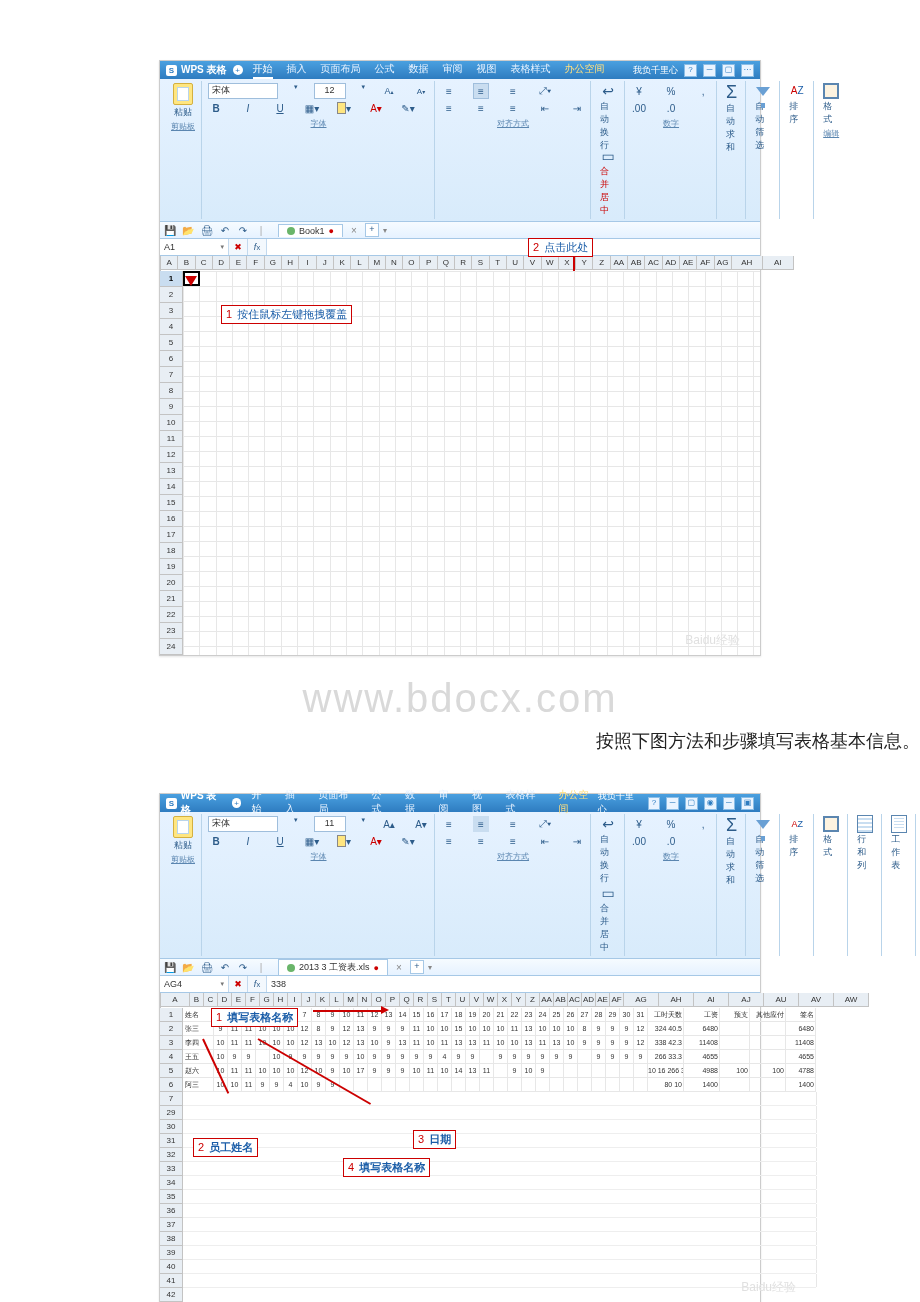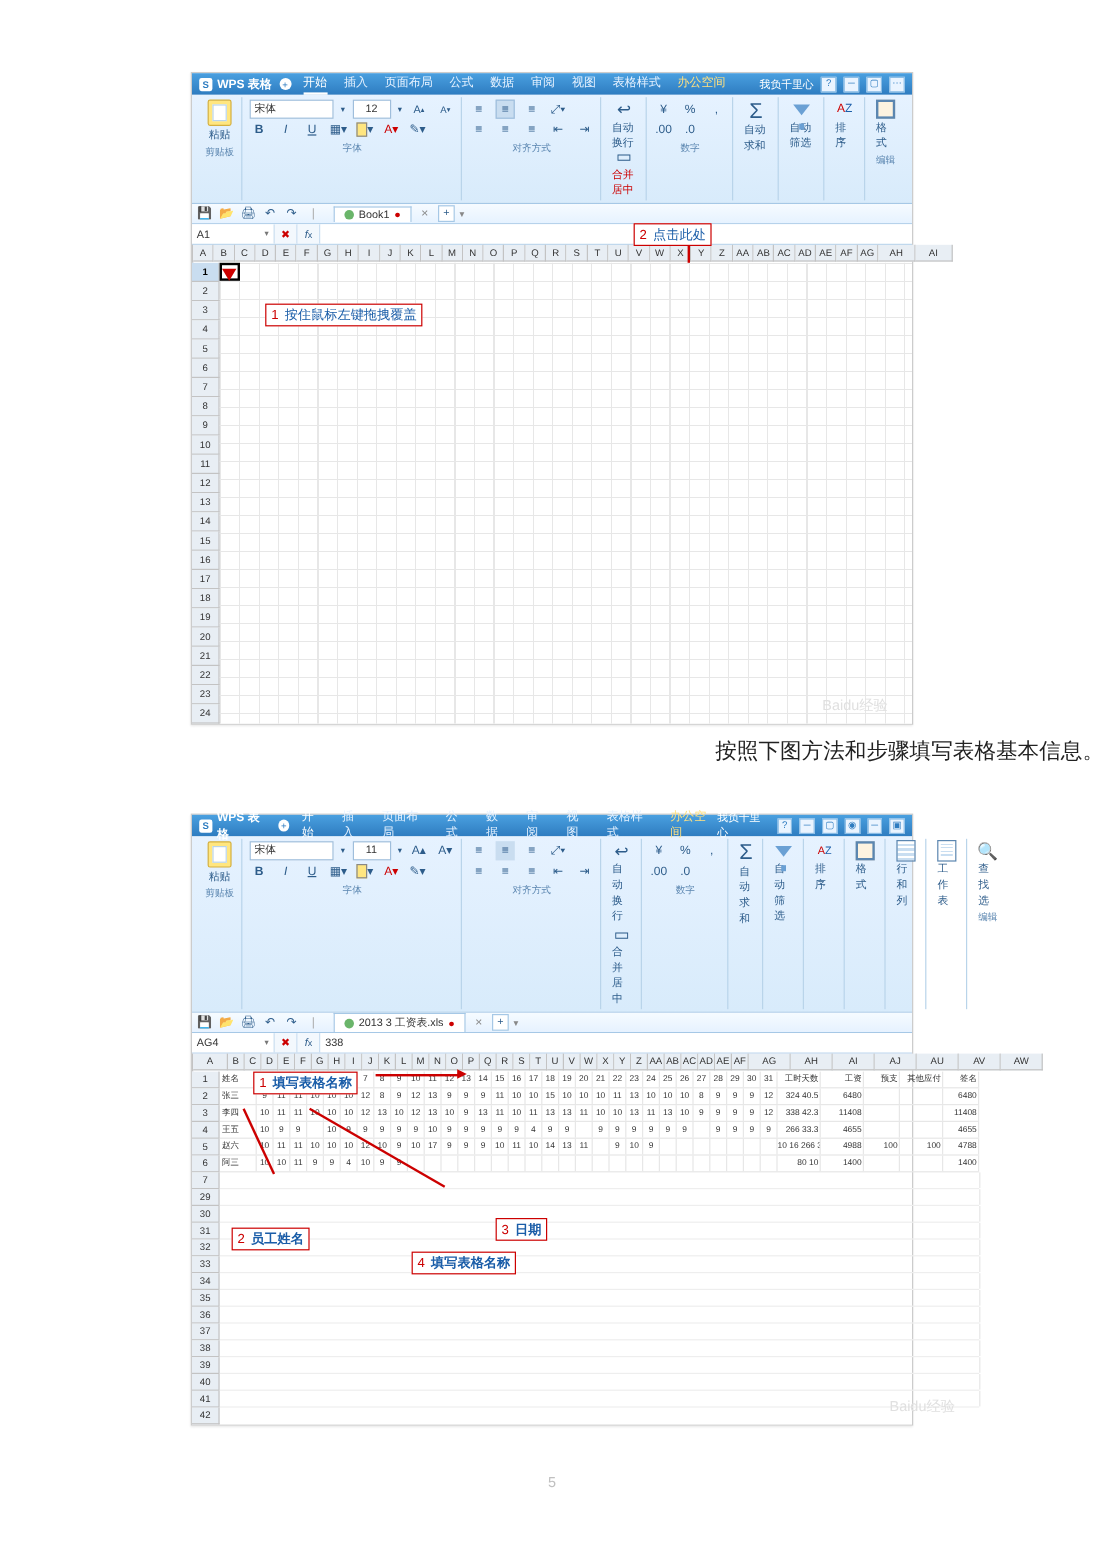--- a/index.html
+++ b/index.html
@@ -110,35 +110,36 @@
     display: flex;
     flex-direction: column;
     align-items: flex-start;
     gap: 1px;
   }
   .ribbon .group-label {
     font-size: 8px;
     color: #5b86b0;
     margin-top: 2px;
     align-self: center;
+    text-decoration: underline;
   }
   .ribbon .paste-icon {
     width: 18px; height: 20px;
     background: #ffe680;
     border: 1px solid #d4b040;
     border-radius: 2px;
     position: relative;
   }
   .ribbon .paste-icon::after{
     content:"";
     position:absolute; left:3px; top:3px;
     width:10px; height:12px; background:#fff;
     border:1px solid #b9d4ea;
   }
-  .ribbon .row { display: flex; align-items: center; gap: 6px; }
+  .ribbon .row { display: flex; align-items: flex-start; gap: 16px; }
   .ribbon select, .ribbon .fake-select {
     font-size: 9px;
     border: 1px solid #9fbedc;
     background: #fff;
     height: 14px;
     padding: 0 3px;
     color: #333;
   }
   .ribbon .font-name { width: 62px; display:inline-block; line-height:12px;}
   .ribbon .font-size { width: 24px; display:inline-block; text-align:center; line-height:12px;}
@@ -647,20 +648,21 @@
         <div class="callout" style="left:38px;top:34px;">
           <span class="cnum">1</span>
           <span>按住鼠标左键拖拽覆盖</span>
         </div>
 
         <div class="baidu-wm">Baidu经验</div>
       </div>
     </div>
   </div>
 
+  <div class="watermark-center">www.bdocx.com</div>
   <div class="body-text">按照下图方法和步骤填写表格基本信息。</div>
 
   <div class="screenshot-wrapper screenshot2 ss2">
 
     <div class="title-bar">
       <span class="logo">S</span>
       <span class="app-name">WPS 表格</span>
       <span class="plus-bubble">+</span>
       <div class="ribbon-tabs">
         <span class="active">开始</span>

